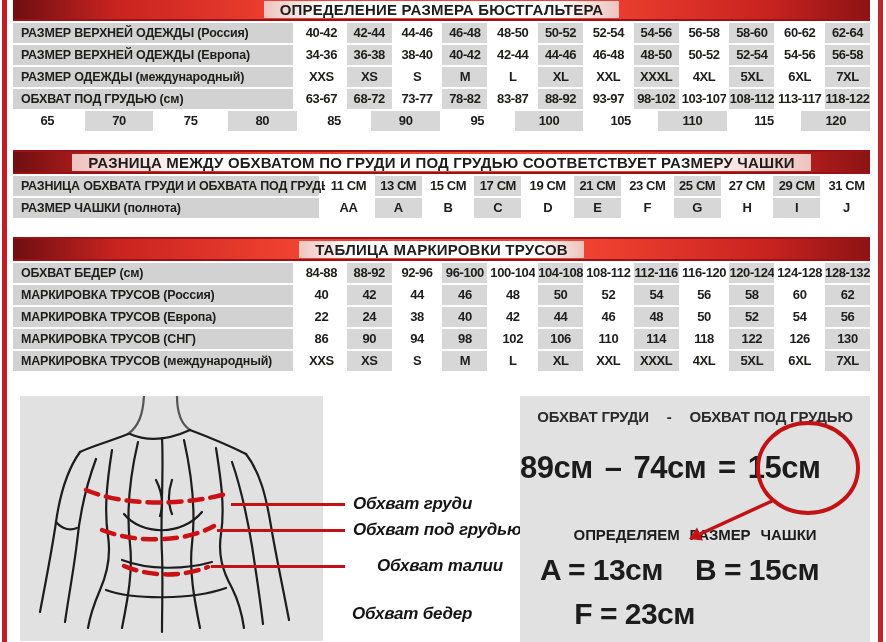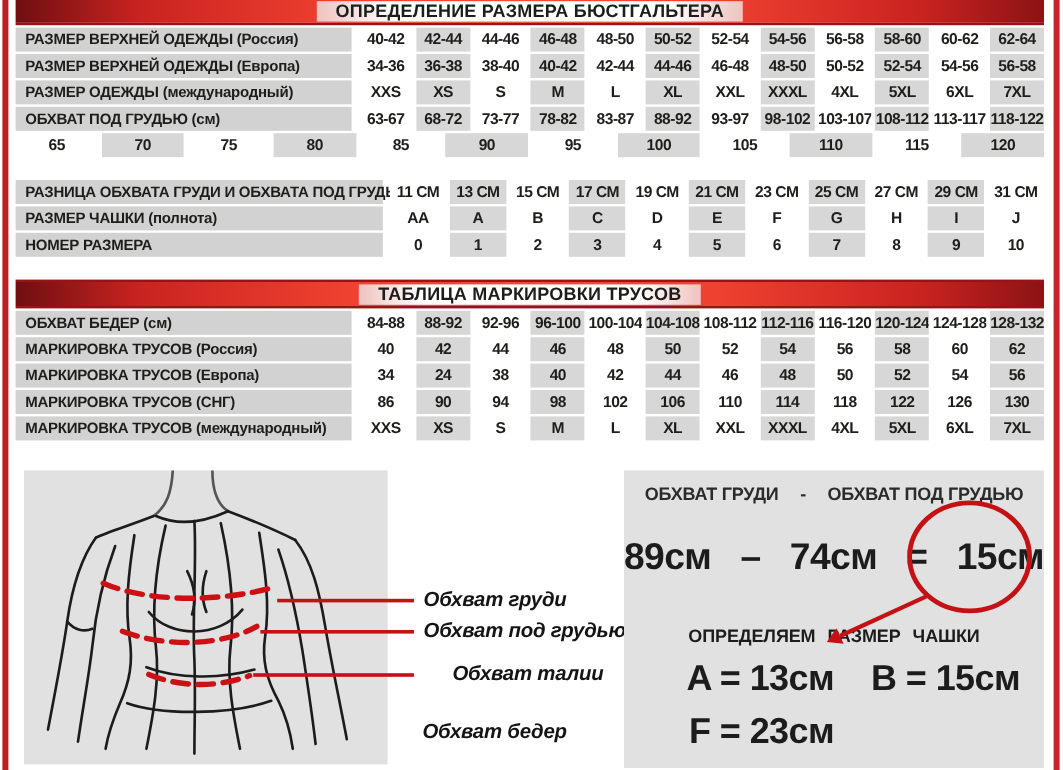--- a/index.html
+++ b/index.html
@@ -46,25 +46,25 @@
   .bottom{position:relative;margin-top:25px;height:245px;}
   .fig-panel{position:absolute;left:7px;top:0;width:303px;height:245px;background:#e1e1e1;}
   .fig-panel svg{display:block;}
   .leader-row{position:absolute;display:flex;align-items:center;height:22px;}
   .leader-line{height:3px;background:#c41114;flex:0 0 auto;}
   .fig-label{font-weight:bold;font-style:italic;font-size:17px;color:#141414;margin-left:8px;white-space:nowrap;letter-spacing:-.2px;}
 
   .calc{position:absolute;left:507px;top:0;width:350px;height:248px;background:#e1e1e1;}
   .calc-header{margin-top:12px;height:18px;display:flex;justify-content:center;gap:18px;
     font-weight:bold;font-size:15px;color:#2b2b2b;letter-spacing:-.2px;}
-  .calc-eq{margin-top:22px;height:40px;display:flex;justify-content:space-between;align-items:center;gap:12px;
+  .calc-eq{margin-top:22px;height:40px;display:flex;justify-content:flex-start;align-items:center;gap:12px;
     font-weight:bold;font-size:31px;color:#1c1c1c;letter-spacing:-.5px;}
   .calc-sub{margin-top:38px;height:18px;text-align:center;font-weight:bold;font-size:15px;color:#1c1c1c;word-spacing:6px;letter-spacing:-.1px;}
   .cups{margin-top:8px;padding:0 20px;display:grid;grid-template-columns:1fr 1fr;row-gap:8px;}
-  .cup{font-weight:bold;font-size:30px;color:#1c1c1c;height:36px;line-height:36px;letter-spacing:-.5px;text-align:right;}
+  .cup{font-weight:bold;font-size:30px;color:#1c1c1c;height:36px;line-height:36px;letter-spacing:-.5px;}
   .cup.right{justify-self:end;}
   .calc-overlay{position:absolute;left:0;top:0;pointer-events:none;}
 </style>
 </head>
 <body>
 
 <div class="edge l"></div>
 <div class="edge r"></div>
 
 <div class="content">
@@ -145,20 +145,23 @@
           <div class="tcell shaded">100</div>
           <div class="tcell">105</div>
           <div class="tcell shaded">110</div>
           <div class="tcell">115</div>
           <div class="tcell shaded">120</div>
         </div>
       </div>
   </section>
 
   <section class="tspace t11">
+    <div class="banner">
+      <span class="banner-box">РАЗНИЦА МЕЖДУ ОБХВАТОМ ПО ГРУДИ И ПОД ГРУДЬЮ СООТВЕТСТВУЕТ РАЗМЕРУ ЧАШКИ</span>
+    </div>
     <div class="trows">
         <div class="trow">
           <div class="tlabel">РАЗНИЦА ОБХВАТА ГРУДИ И ОБХВАТА ПОД ГРУДЬЮ</div>
           <div class="tcell">11 СМ</div>
           <div class="tcell shaded">13 СМ</div>
           <div class="tcell">15 СМ</div>
           <div class="tcell shaded">17 СМ</div>
           <div class="tcell">19 СМ</div>
           <div class="tcell shaded">21 СМ</div>
           <div class="tcell">23 СМ</div>
@@ -173,34 +176,20 @@
           <div class="tcell shaded">A</div>
           <div class="tcell">B</div>
           <div class="tcell shaded">C</div>
           <div class="tcell">D</div>
           <div class="tcell shaded">E</div>
           <div class="tcell">F</div>
           <div class="tcell shaded">G</div>
           <div class="tcell">H</div>
           <div class="tcell shaded">I</div>
           <div class="tcell">J</div>
-        </div>
-        <div class="trow">
-          <div class="tlabel">НОМЕР РАЗМЕРА</div>
-          <div class="tcell">0</div>
-          <div class="tcell shaded">1</div>
-          <div class="tcell">2</div>
-          <div class="tcell shaded">3</div>
-          <div class="tcell">4</div>
-          <div class="tcell shaded">5</div>
-          <div class="tcell">6</div>
-          <div class="tcell shaded">7</div>
-          <div class="tcell">8</div>
-          <div class="tcell shaded">9</div>
-          <div class="tcell">10</div>
         </div>
       </div>
   </section>
 
   <section class="tspace">
     <div class="banner">
       <span class="banner-box">ТАБЛИЦА МАРКИРОВКИ ТРУСОВ</span>
     </div>
     <div class="trows">
         <div class="trow">
@@ -228,21 +217,21 @@
           <div class="tcell shaded">50</div>
           <div class="tcell">52</div>
           <div class="tcell shaded">54</div>
           <div class="tcell">56</div>
           <div class="tcell shaded">58</div>
           <div class="tcell">60</div>
           <div class="tcell shaded">62</div>
         </div>
         <div class="trow">
           <div class="tlabel">МАРКИРОВКА ТРУСОВ (Европа)</div>
-          <div class="tcell">34</div>
+          <div class="tcell">22</div>
           <div class="tcell shaded">24</div>
           <div class="tcell">38</div>
           <div class="tcell shaded">40</div>
           <div class="tcell">42</div>
           <div class="tcell shaded">44</div>
           <div class="tcell">46</div>
           <div class="tcell shaded">48</div>
           <div class="tcell">50</div>
           <div class="tcell shaded">52</div>
           <div class="tcell">54</div>

